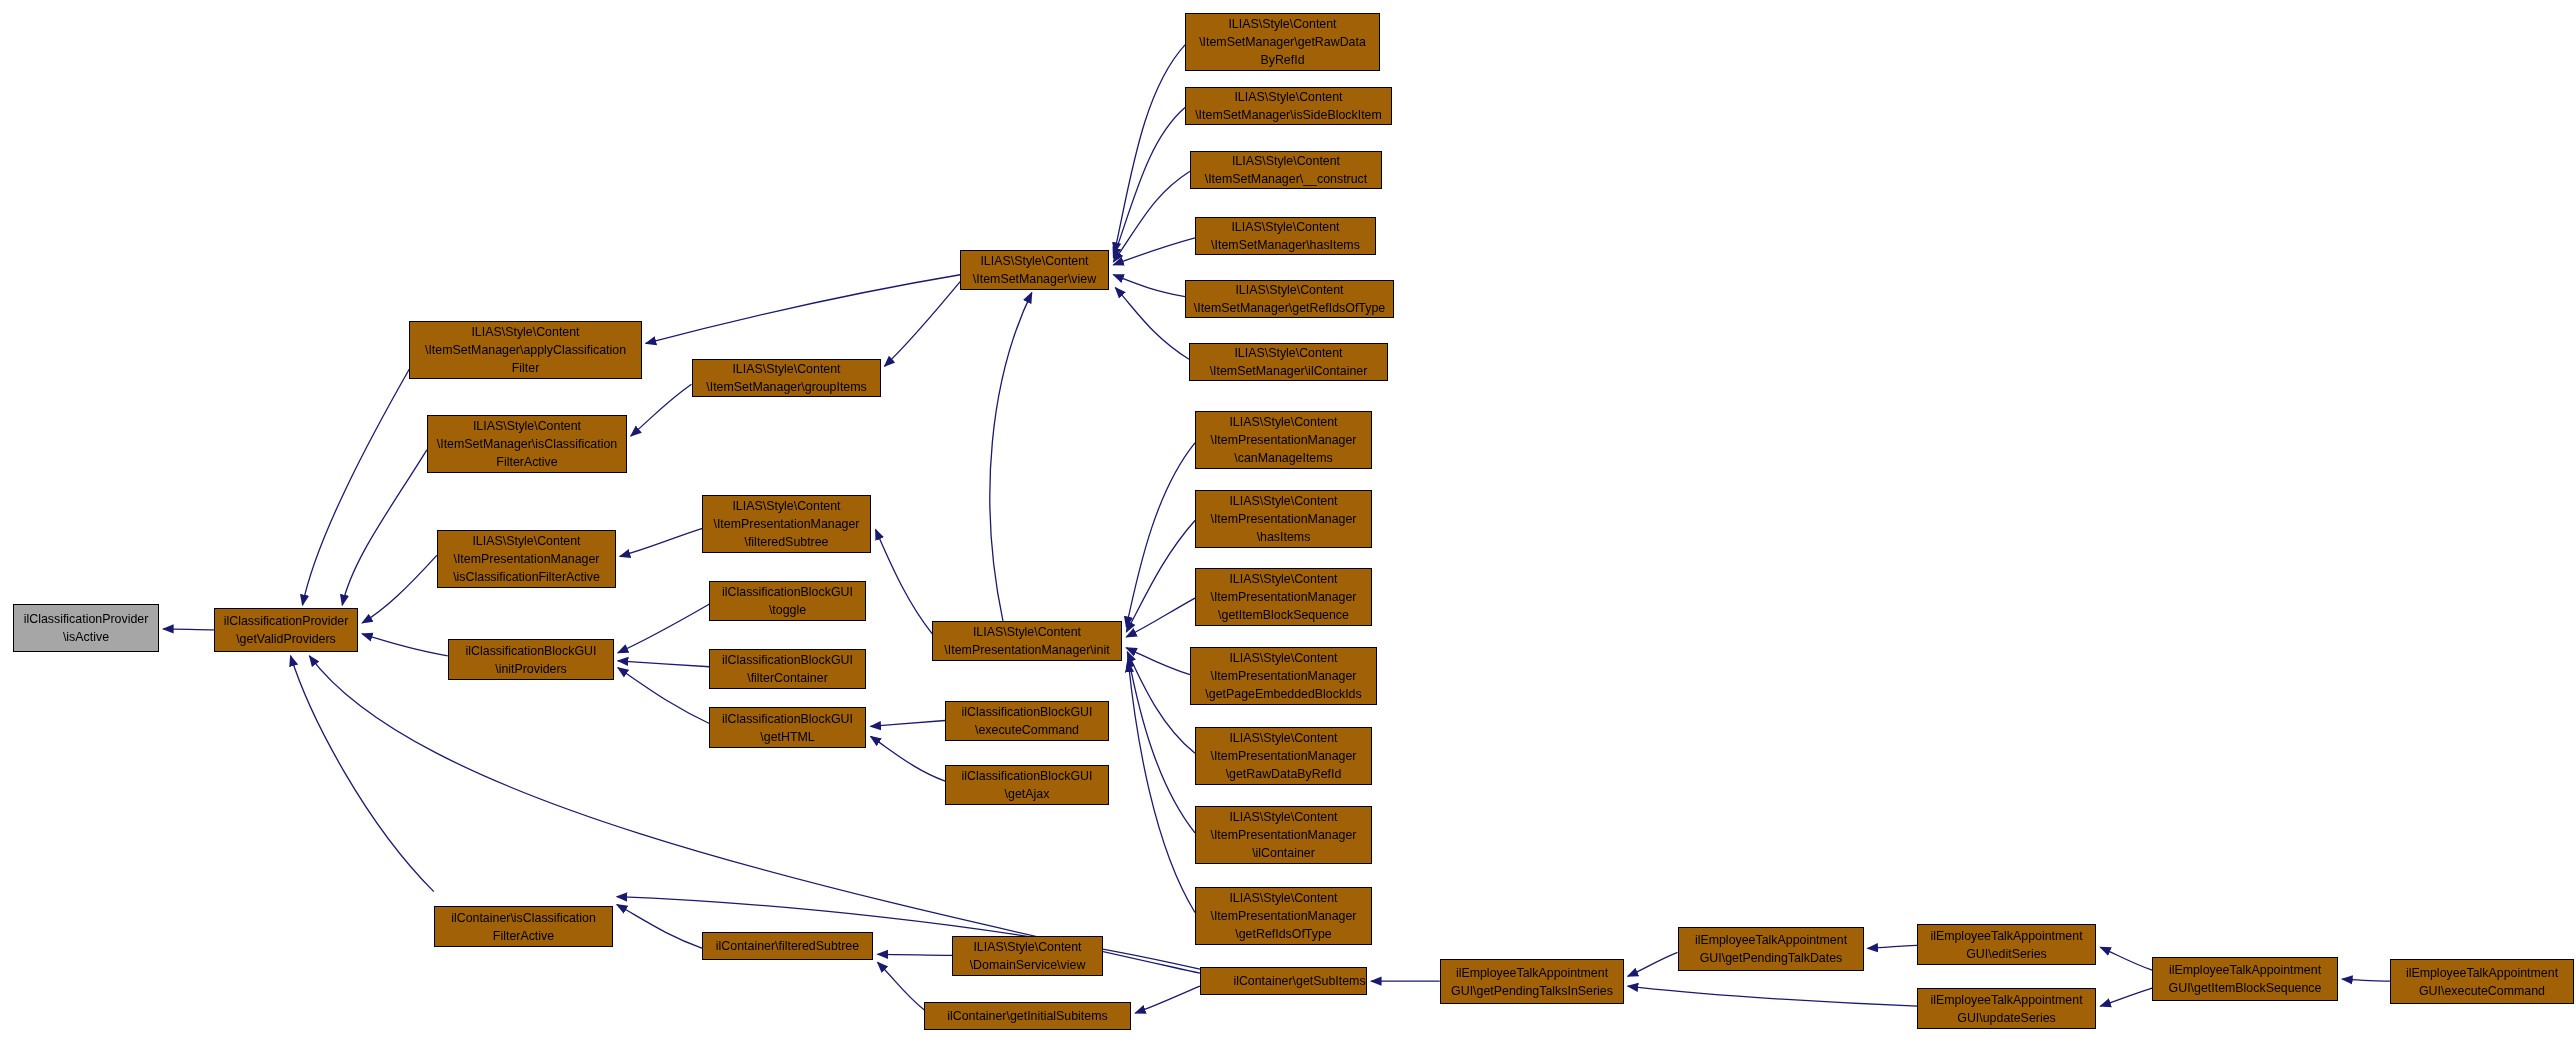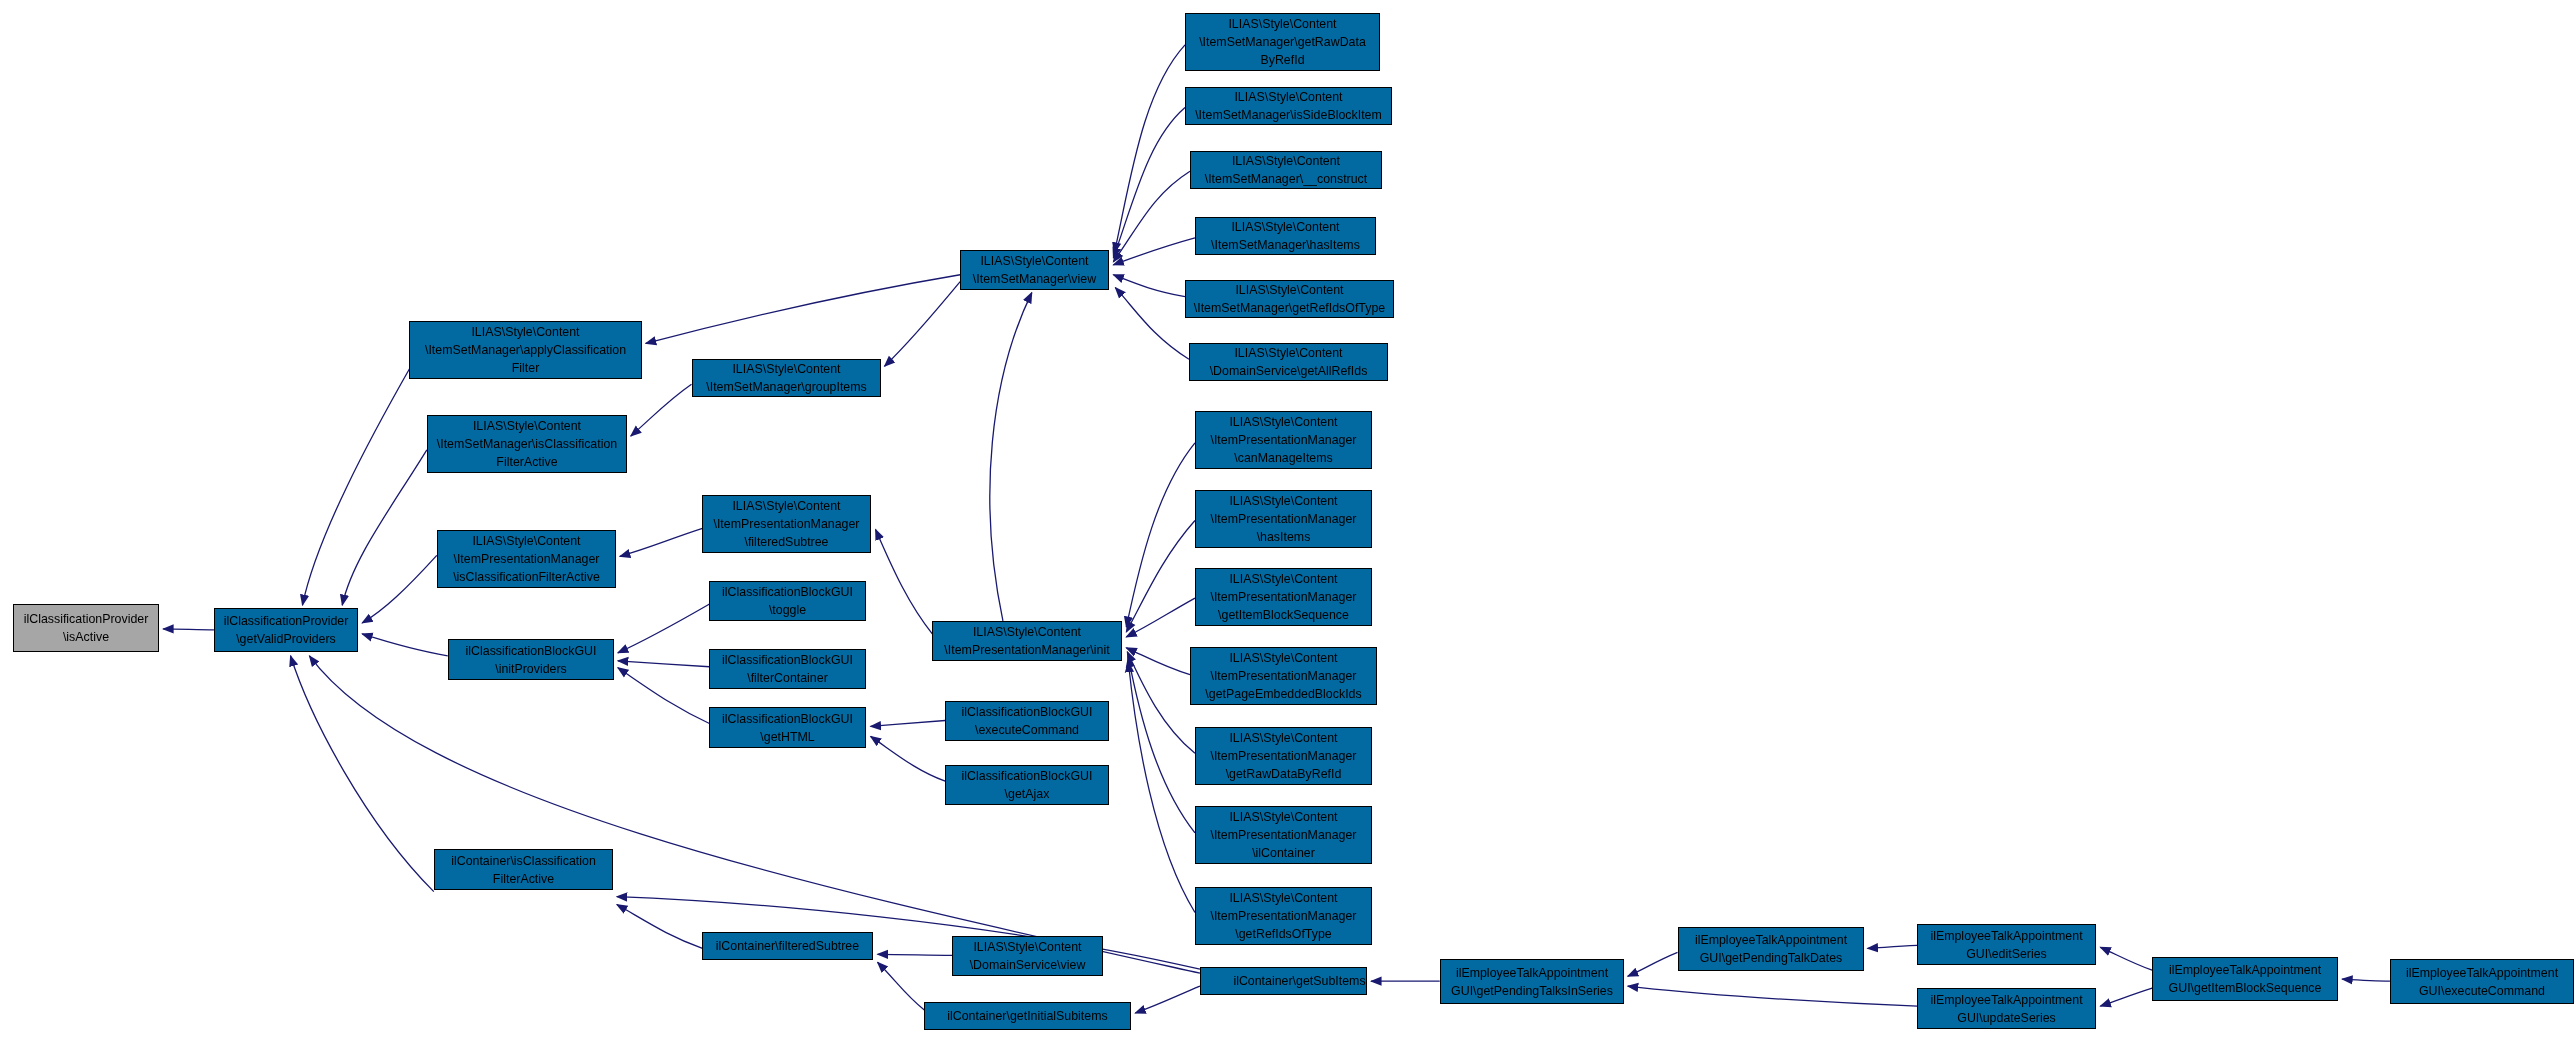--- a/index.html
+++ b/index.html
@@ -1,20 +1,20 @@
 <!DOCTYPE html>
 <html><head>
 <meta charset="utf-8">
 <style>
   html,body{margin:0;padding:0;background:#ffffff;}
   .canvas{position:relative;width:2576px;height:1040px;background:#ffffff;
           font-family:"Liberation Sans",sans-serif;overflow:hidden;}
   .edge-layer{position:absolute;left:0;top:0;width:2576px;height:1040px;}
   path.edge{fill:none;stroke:#191970;stroke-width:1.3px;}
-  .node{position:absolute;box-sizing:border-box;border:1px solid #000000;background:#0369a1;
+  .node{position:absolute;box-sizing:border-box;border:1px solid #000000;background:#a16207;
         display:flex;flex-direction:column;justify-content:center;align-items:center;
         text-align:center;font-size:12.4px;line-height:18px;color:#000000;
         white-space:nowrap;cursor:pointer;}
   .node.highlighted{background:#a6a6a6;cursor:default;}
   .nl{pointer-events:none;}
 </style>
 </head>
 <body>
 
 <div class="canvas">
@@ -91,21 +91,21 @@
       </div>
       <div class="node" title="ILIAS\Style\Content\ItemPresentationManager\isClassificationFilterActive" style="left: 437px; top: 530px; width: 179px; height: 58px;">
         <div class="nl">ILIAS\Style\Content</div>
         <div class="nl">\ItemPresentationManager</div>
         <div class="nl">\isClassificationFilterActive</div>
       </div>
       <div class="node" title="ilClassificationBlockGUI\initProviders" style="left: 448px; top: 639px; width: 166px; height: 41px;">
         <div class="nl">ilClassificationBlockGUI</div>
         <div class="nl">\initProviders</div>
       </div>
-      <div class="node" title="ilContainer\isClassificationFilterActive" style="left: 434px; top: 849px; width: 179px; height: 41px;">
+      <div class="node" title="ilContainer\isClassificationFilterActive" style="left: 434px; top: 906px; width: 179px; height: 41px;">
         <div class="nl">ilContainer\isClassification</div>
         <div class="nl">FilterActive</div>
       </div>
       <div class="node" title="ILIAS\Style\Content\ItemSetManager\groupItems" style="left: 692px; top: 359px; width: 189px; height: 38px;">
         <div class="nl">ILIAS\Style\Content</div>
         <div class="nl">\ItemSetManager\groupItems</div>
       </div>
       <div class="node" title="ILIAS\Style\Content\ItemPresentationManager\filteredSubtree" style="left: 702px; top: 495px; width: 169px; height: 58px;">
         <div class="nl">ILIAS\Style\Content</div>
         <div class="nl">\ItemPresentationManager</div>
@@ -165,21 +165,21 @@
       <div class="node" title="ILIAS\Style\Content\ItemSetManager\hasItems" style="left: 1195px; top: 217px; width: 181px; height: 38px;">
         <div class="nl">ILIAS\Style\Content</div>
         <div class="nl">\ItemSetManager\hasItems</div>
       </div>
       <div class="node" title="ILIAS\Style\Content\ItemSetManager\getRefIdsOfType" style="left: 1185px; top: 280px; width: 209px; height: 38px;">
         <div class="nl">ILIAS\Style\Content</div>
         <div class="nl">\ItemSetManager\getRefIdsOfType</div>
       </div>
       <div class="node" title="ILIAS\Style\Content\ItemSetManager\getAllRefIds" style="left: 1189px; top: 343px; width: 199px; height: 38px;">
         <div class="nl">ILIAS\Style\Content</div>
-        <div class="nl">\DomainService\getAllRefIds</div>
+        <div class="nl">\ItemSetManager\ilContainer</div>
       </div>
       <div class="node" title="ILIAS\Style\Content\ItemPresentationManager\canManageItems" style="left: 1195px; top: 411px; width: 177px; height: 58px;">
         <div class="nl">ILIAS\Style\Content</div>
         <div class="nl">\ItemPresentationManager</div>
         <div class="nl">\canManageItems</div>
       </div>
       <div class="node" title="ILIAS\Style\Content\ItemPresentationManager\hasItems" style="left: 1195px; top: 490px; width: 177px; height: 58px;">
         <div class="nl">ILIAS\Style\Content</div>
         <div class="nl">\ItemPresentationManager</div>
         <div class="nl">\hasItems</div>

